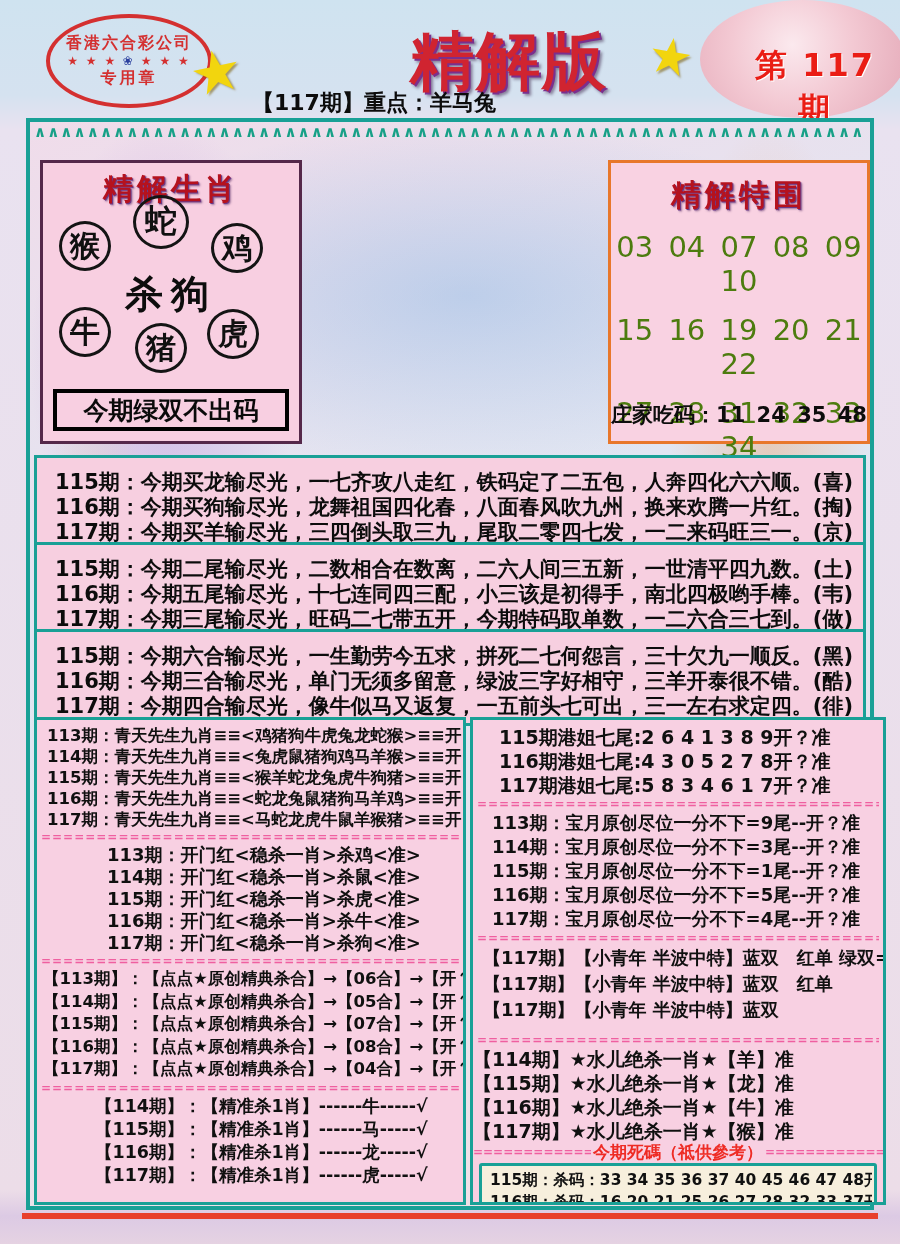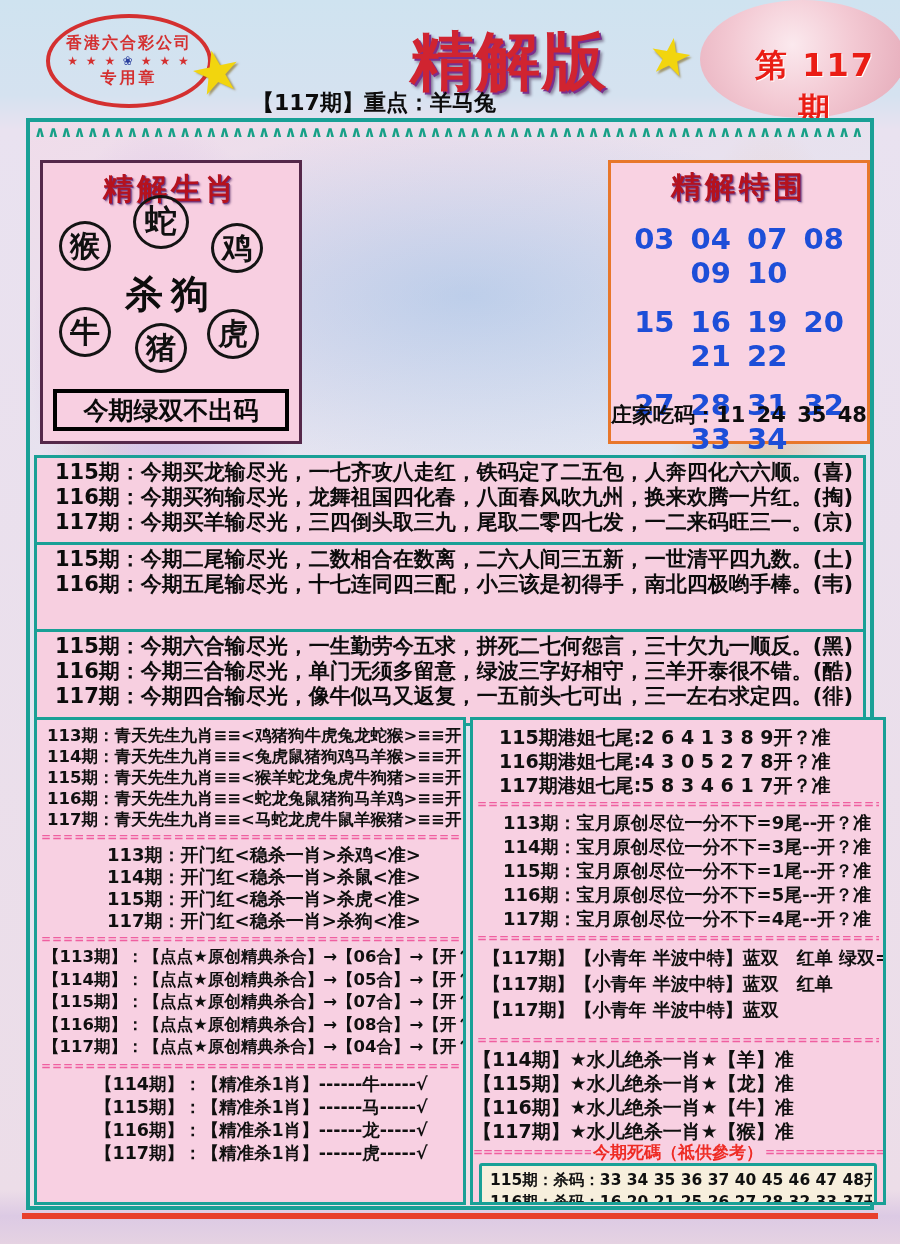--- a/index.html
+++ b/index.html
@@ -58,45 +58,45 @@
     color:#141414; letter-spacing:5px; top:62px; }
   .vt.left { left:12px; }
   .vt.right { right:12px; }
   .dcrow { position:absolute; left:0; width:100%; display:flex; justify-content:center; gap:28px; }
   .dc { width:41px; height:41px; border:3px solid #141414; border-radius:50%; display:flex; align-items:center;
     justify-content:center; font-size:27px; font-weight:bold; color:#101010; background:transparent; }
   .r1 { top:56px; } .r2 { top:128px; } .r3 { top:200px; }
   .ban { position:absolute; left:0; bottom:8px; width:100%; text-align:center; font-size:24px; font-weight:bold; color:#0d0d0d; }
 
   .box3 { left:608px; width:262px; background:#f9d2e2; border:3px solid #e8772b; }
-  .box3 .fancy { margin-top:4px; margin-bottom:14px; }
-  .trow { text-align:center; font-size:29px; font-weight:bold; color:#1d4ed8; word-spacing:6px; margin-bottom:15px; }
+  .box3 .fancy { margin-top:12px; margin-bottom:14px; }
+  .trow { text-align:center; font-size:29px; font-weight:normal; color:#4d7c0f; word-spacing:6px; margin-bottom:15px; }
   .banker { position:absolute; left:0; bottom:12px; width:100%; text-align:center; font-size:21px; font-weight:bold;
     color:#0d0d0d; word-spacing:4px; }
 
   
   .verse { position:absolute; left:34px; width:832px; height:97px; background:#f7cfe0; border:3px solid #19a096;
-    padding:2px 0 0 18px; }
+    padding:12px 0 0 18px; }
   .v1 { top:455px; } .v2 { top:542px; } .v3 { top:629px; }
   .verse .ln { font-size:21px; line-height:25px; font-weight:bold; color:#0c0c0c; white-space:nowrap; overflow:hidden; }
 
   
   .col { position:absolute; top:717px; height:488px; background:#f8d0e2; border:3px solid #19a096;
     overflow:hidden; padding-top:5px; }
   .leftcol { left:34px; width:432px; }
   .rightcol { left:470px; width:416px; }
   .ln { white-space:nowrap; overflow:hidden; font-weight:bold; color:#101010; }
   .sep { font-size:12px; line-height:11px; color:#ef5fa0; white-space:nowrap; overflow:hidden; font-weight:bold;
     letter-spacing:1px; margin:2px 4px 1px 4px; }
   .leftcol .s1 .ln { font-size:16.5px; line-height:21px; padding-left:10px; }
   .leftcol .s2 .ln { font-size:18px; line-height:22px; text-align:center;padding-left:28px; }
   .leftcol .s3 .ln { font-size:16.5px; line-height:22.5px; padding-left:6px; }
   .leftcol .s4 .ln { font-size:17.5px; line-height:23px; padding-left:58px; }
   .rightcol .s1 .ln { font-size:19px; line-height:24px; padding-left:26px; }
-  .rightcol .s2 .ln { font-size:18px; line-height:24px; padding-left:30px; }
+  .rightcol .s2 .ln { font-size:18px; line-height:24px; padding-left:19px; }
   .rightcol .s3 .ln { font-size:18px; line-height:26px; padding-left:10px; }
   .rightcol .s4 .ln { font-size:19px; line-height:24px; }
   .deathhdr { display:flex; align-items:center; font-weight:bold; height:18px; }
   .deathhdr .d { flex:1; overflow:hidden; color:#ef5fa0; font-size:12px; white-space:nowrap; }
   .deathhdr .t { color:#ee2b24; font-size:17px; white-space:nowrap; padding:0 2px; }
   .deathbox { margin:2px 6px 0 6px; background:#f7efdd; border:3px solid #18a096; border-radius:3px;
     padding:3px 2px 5px 8px; }
   .deathbox .ln { font-size:15.5px; line-height:22px; }
 </style>
 </head>
@@ -144,40 +144,42 @@
   </div>
 
   <div class="verse v1">
     <div class="ln">115期：今期买龙输尽光，一七齐攻八走红，铁码定了二五包，人奔四化六六顺。(喜)</div>
     <div class="ln">116期：今期买狗输尽光，龙舞祖国四化春，八面春风吹九州，换来欢腾一片红。(掏)</div>
     <div class="ln">117期：今期买羊输尽光，三四倒头取三九，尾取二零四七发，一二来码旺三一。(京)</div>
   </div>
   <div class="verse v2">
     <div class="ln">115期：今期二尾输尽光，二数相合在数离，二六人间三五新，一世清平四九数。(土)</div>
     <div class="ln">116期：今期五尾输尽光，十七连同四三配，小三该是初得手，南北四极哟手棒。(韦)</div>
+    <div class="ln">117期：今期三尾输尽光，旺码二七带五开，今期特码取单数，一二六合三七到。(做)</div>
   </div>
   <div class="verse v3">
     <div class="ln">115期：今期六合输尽光，一生勤劳今五求，拼死二七何怨言，三十欠九一顺反。(黑)</div>
     <div class="ln">116期：今期三合输尽光，单门无须多留意，绿波三字好相守，三羊开泰很不错。(酷)</div>
     <div class="ln">117期：今期四合输尽光，像牛似马又返复，一五前头七可出，三一左右求定四。(徘)</div>
   </div>
 
   <div class="col leftcol">
     <div class="s1">
       <div class="ln">113期：青天先生九肖≡≡&lt;鸡猪狗牛虎兔龙蛇猴&gt;≡≡开？？准</div>
       <div class="ln">114期：青天先生九肖≡≡&lt;兔虎鼠猪狗鸡马羊猴&gt;≡≡开？？准</div>
       <div class="ln">115期：青天先生九肖≡≡&lt;猴羊蛇龙兔虎牛狗猪&gt;≡≡开？？准</div>
       <div class="ln">116期：青天先生九肖≡≡&lt;蛇龙兔鼠猪狗马羊鸡&gt;≡≡开？？准</div>
       <div class="ln">117期：青天先生九肖≡≡&lt;马蛇龙虎牛鼠羊猴猪&gt;≡≡开？？准</div>
     </div>
     <div class="sep">==========================================================</div>
     <div class="s2">
       <div class="ln">113期：开门红&lt;稳杀一肖&gt;杀鸡&lt;准&gt;</div>
       <div class="ln">114期：开门红&lt;稳杀一肖&gt;杀鼠&lt;准&gt;</div>
       <div class="ln">115期：开门红&lt;稳杀一肖&gt;杀虎&lt;准&gt;</div>
+      <div class="ln">116期：开门红&lt;稳杀一肖&gt;杀牛&lt;准&gt;</div>
       <div class="ln">117期：开门红&lt;稳杀一肖&gt;杀狗&lt;准&gt;</div>
     </div>
     <div class="sep">==========================================================</div>
     <div class="s3">
       <div class="ln">【113期】：【点点★原创精典杀合】→【06合】→【开？】</div>
       <div class="ln">【114期】：【点点★原创精典杀合】→【05合】→【开？】</div>
       <div class="ln">【115期】：【点点★原创精典杀合】→【07合】→【开？】</div>
       <div class="ln">【116期】：【点点★原创精典杀合】→【08合】→【开？】</div>
       <div class="ln">【117期】：【点点★原创精典杀合】→【04合】→【开？】</div>
     </div>

